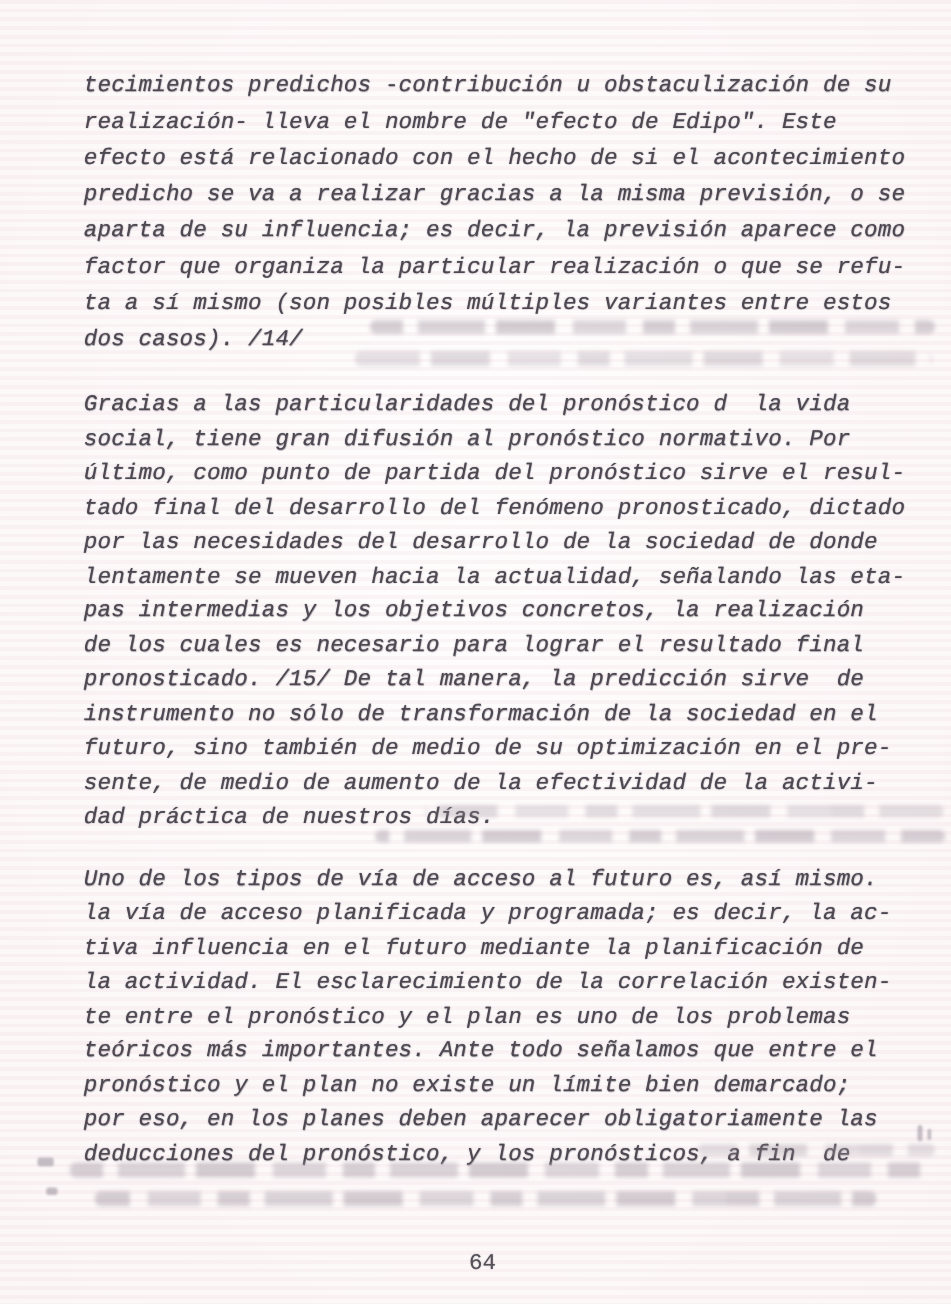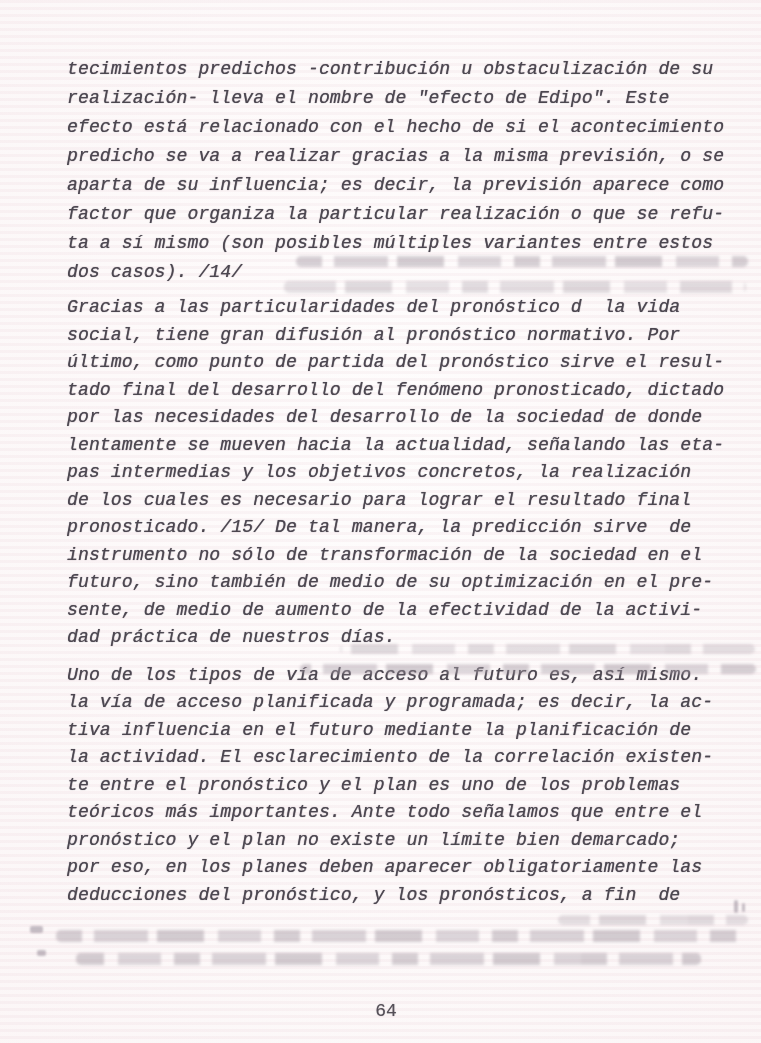--- a/index.html
+++ b/index.html
@@ -30,22 +30,22 @@
     font-size: 18px;
     text-shadow: 0 0 1px rgba(80,72,84,0.65), 0.4px 0.4px 0.6px rgba(90,82,94,0.4);
     font-style: italic;
   }
   .para {
     margin: 0;
     white-space: pre;
     letter-spacing: 0.15px;
   }
   .para-1 { line-height: 29px; }
-  .para-2 { line-height: 27.5px; margin-top: 7px; }
-  .para-3 { line-height: 27.5px; margin-top: 10px; }
+  .para-2 { line-height: 27.5px; margin-top: 24px; }
+  .para-3 { line-height: 27.5px; margin-top: 22px; }
   .page-number {
     position: absolute;
     left: 346px;
     top: 988px;
     width: 80px;
     text-align: center;
     color: #555058;
     font-size: 18px;
     text-shadow: 0 0 1px rgba(80,72,84,0.6);
     margin-top: 13px;

